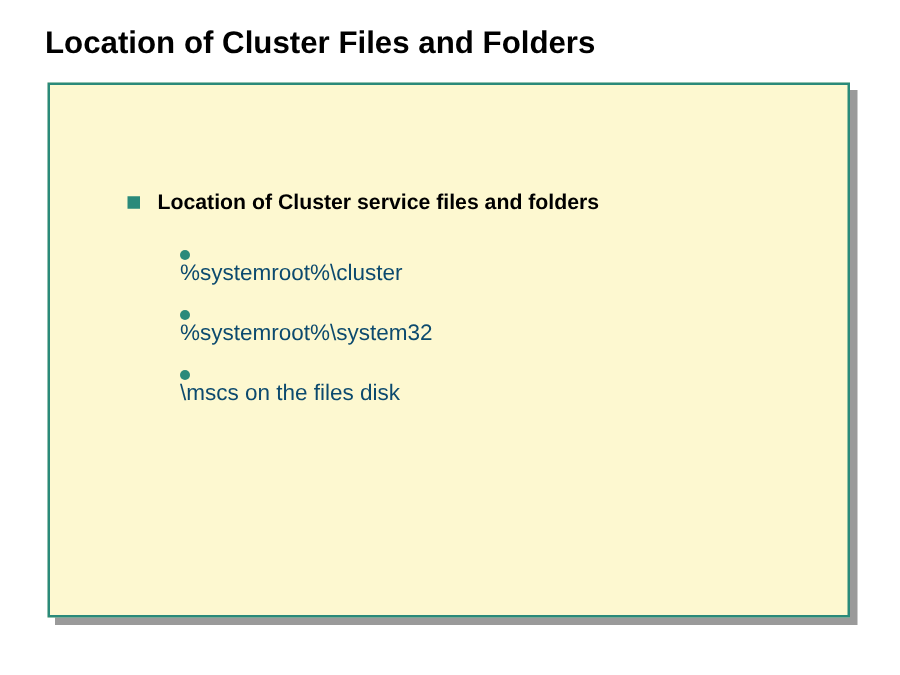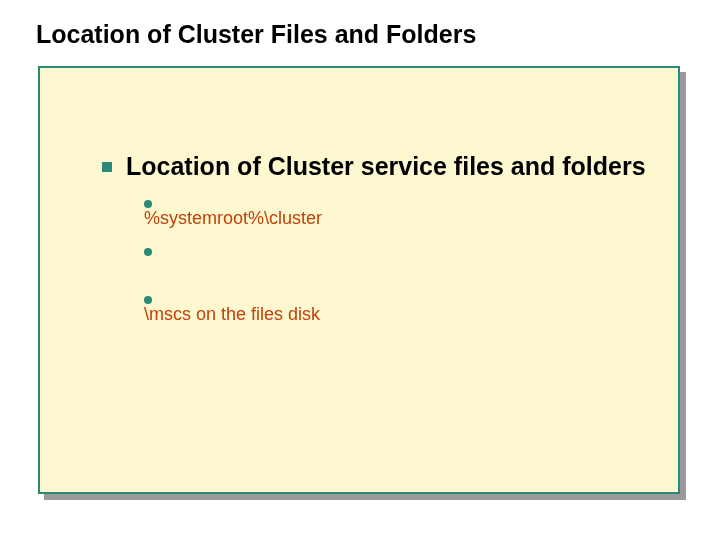--- a/index.html
+++ b/index.html
@@ -47,39 +47,39 @@
       align-items: center;
     }
     .square-bullet {
       width: 10px;
       height: 10px;
       background: #2a8a7a;
       margin-right: 14px;
       flex-shrink: 0;
     }
     .section-heading-text {
-      font-size: 25px;
+      font-size: 17px;
       font-weight: bold;
       color: #000000;
     }
     .list {
       position: absolute;
       left: 144px;
     }
     .round-bullet {
       width: 8px;
       height: 8px;
       background: #2a8a7a;
       border-radius: 50%;
       margin-right: 14px;
       flex-shrink: 0;
     }
     .list-item-text {
       font-size: 18px;
-      color: #c2410c;
+      color: #0c4a6e;
     }
     .item-1 { top: 200px; }
     .item-2 { top: 248px; }
     .item-3 { top: 296px; }
   </style>
 </head>
 <body>
 
 <div class="slide-title">Location of Cluster Files and Folders</div>
 
@@ -91,18 +91,19 @@
   <div class="section-heading-text">Location of Cluster service files and folders</div>
 </div>
 
 <div class="list item-1">
   <div class="round-bullet"></div>
   <div class="list-item-text">%systemroot%\cluster</div>
 </div>
 
 <div class="list item-2">
   <div class="round-bullet"></div>
+  <div class="list-item-text">%systemroot%\system32</div>
 </div>
 
 <div class="list item-3">
   <div class="round-bullet"></div>
   <div class="list-item-text">\mscs on the files disk</div>
 </div>
 
 </body></html>

